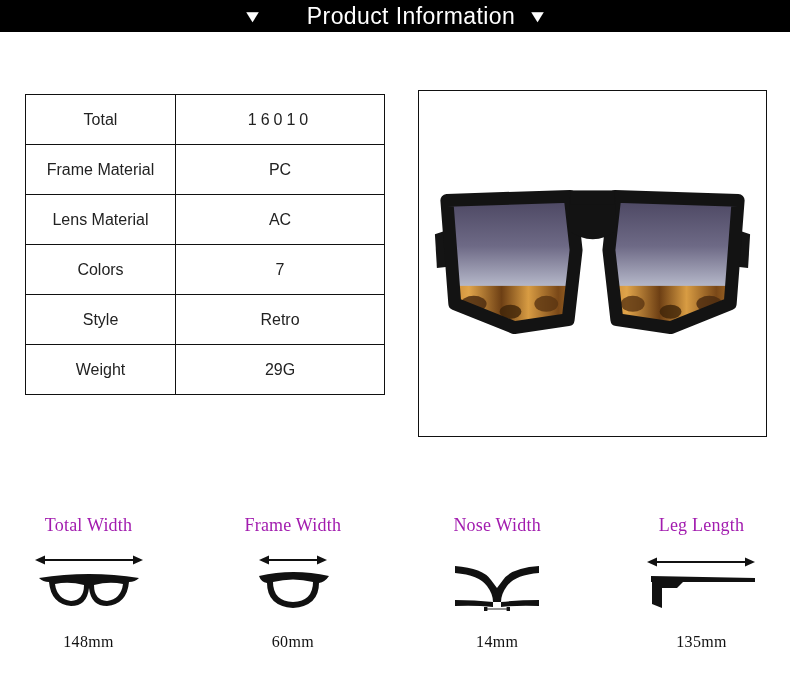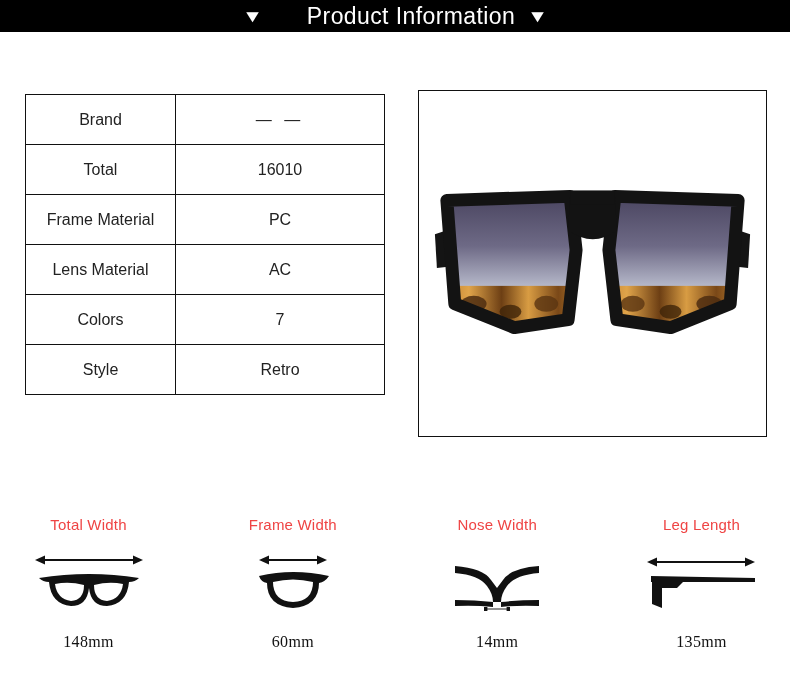--- a/index.html
+++ b/index.html
@@ -101,23 +101,23 @@
     justify-content: space-between;
     align-items: flex-start;
   }
   .measure-item {
     width: 153px;
     display: flex;
     flex-direction: column;
     align-items: center;
   }
   .measure-label {
-    font-size: 15px;
-    color: #ef4444;
-    font-family: Liberation Sans, sans-serif;
+    font-size: 18px;
+    color: #a21caf;
+    font-family: Liberation Serif, serif;
     letter-spacing: 0.2px;
     height: 20px;
     line-height: 20px;
   }
   .measure-icon {
     height: 70px;
     width: 140px;
     margin-top: 11px;
     display: flex;
     align-items: center;
@@ -139,42 +139,42 @@
 
 <div class="header-bar">
   <span class="header-tri">▼</span>
   <span class="header-title">Product Information</span>
   <span class="header-tri">▼</span>
 </div>
 
 <table class="spec-table">
   <tbody>
     <tr>
-      <td class="spec-label">Brand</td>
-      <td class="spec-value">— —</td>
-    </tr>
-    <tr>
       <td class="spec-label">Total</td>
       <td class="spec-value">16010</td>
     </tr>
     <tr>
       <td class="spec-label">Frame Material</td>
       <td class="spec-value">PC</td>
     </tr>
     <tr>
       <td class="spec-label">Lens Material</td>
       <td class="spec-value">AC</td>
     </tr>
     <tr>
       <td class="spec-label">Colors</td>
       <td class="spec-value">7</td>
     </tr>
     <tr>
       <td class="spec-label">Style</td>
       <td class="spec-value">Retro</td>
+    </tr>
+    <tr>
+      <td class="spec-label">Weight</td>
+      <td class="spec-value">29G</td>
     </tr>
   </tbody>
 </table>
 
 <div class="image-panel">
   <svg viewBox="0 0 349 347">
     <defs>
       <linearGradient id="lensGrad" x1="0" y1="0" x2="0" y2="1">
         <stop offset="0%" stop-color="#4a4560"></stop>
         <stop offset="38%" stop-color="#6e6a86"></stop>

